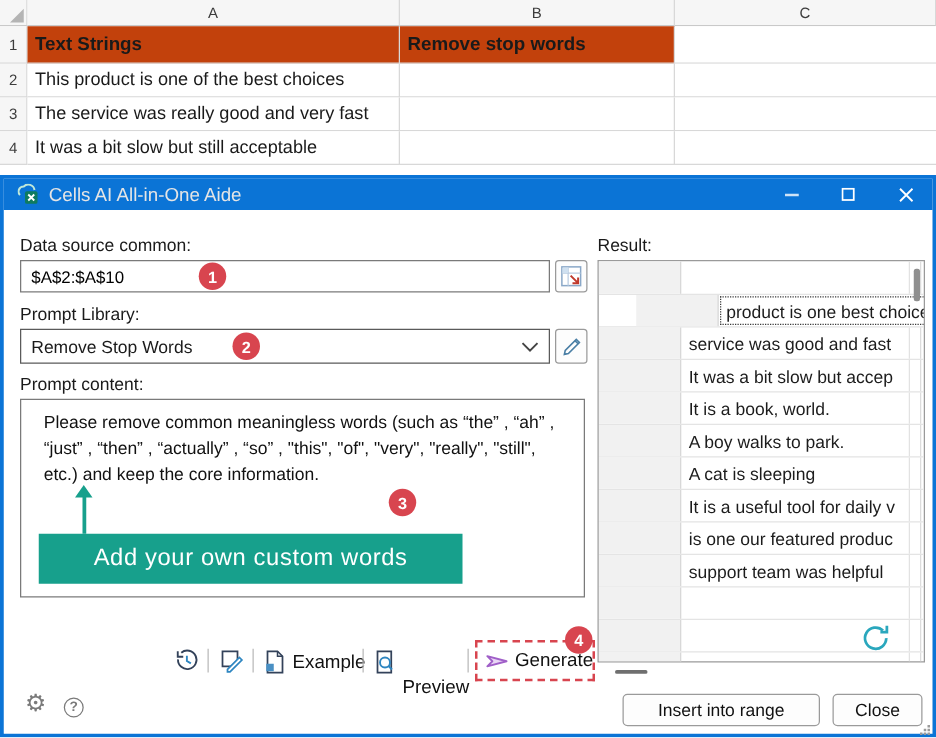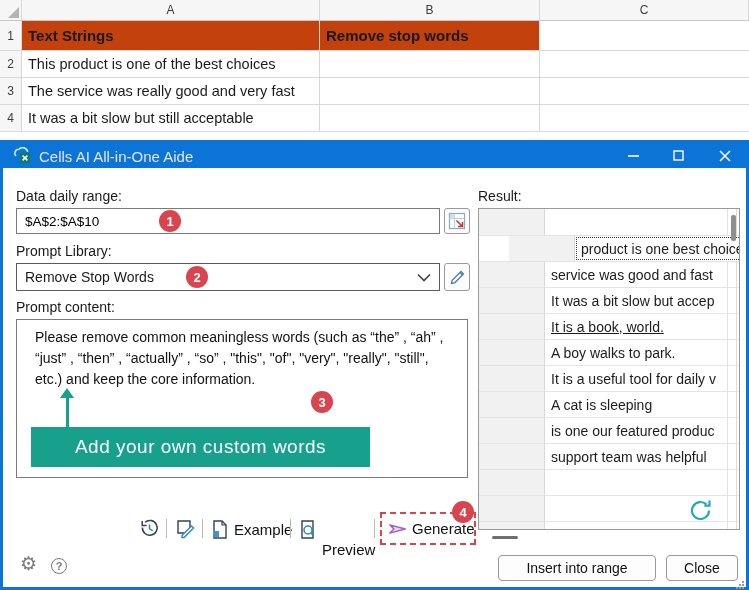--- a/index.html
+++ b/index.html
@@ -113,21 +113,21 @@
           <rect x="1" y="1" width="9" height="9" fill="none" stroke="#fff" stroke-width="1.4"></rect>
         </svg>
     </span>
     <span class="abs" style="left:706px;top:0;width:32px;height:25px;display:flex;align-items:center;justify-content:center;">
       <svg width="12" height="12" viewBox="0 0 12 12">
           <path d="M1 1l10 10M11 1L1 11" stroke="#fff" stroke-width="1.5"></path>
         </svg>
     </span>
   </div>
 
-  <div class="abs fld-label" style="left:16px;top:188px;">Data daily range:</div>
+  <div class="abs fld-label" style="left:16px;top:188px;">Data source common:</div>
   <input class="abs txt-input" style="left: 16px; top: 208px; width: 424px; height: 26px;" value="$A$2:$A$10">
   <div class="abs badge" style="left:159px;top:210px;">1</div>
   <div class="abs btn-sq" style="left:444px;top:208px;width:26px;height:26px;">
     <svg width="18" height="18" viewBox="0 0 18 18">
       <rect x="1.5" y="1.5" width="15" height="15" fill="#fff" stroke="#8aa8c8" stroke-width="1.2"></rect>
       <path d="M1.5 6.5h15M6.5 1.5v15" stroke="#b9cbe0" stroke-width="1"></path>
       <rect x="2" y="2" width="4.5" height="4.5" fill="#cfe0f0"></rect>
       <path d="M8.5 8.5l6 6M14.5 10v4.5H10" fill="none" stroke="#c0392b" stroke-width="1.6"></path>
     </svg>
   </div>
@@ -215,38 +215,38 @@
     <div class="res-row" style="height:25px;">
         <div class="res-left"></div>
         <div class="res-text">service was good and fast</div>
         <div class="res-strip"></div>
       </div>
     <div class="res-row" style="height:25px;">
         <div class="res-left"></div>
         <div class="res-text">It was a bit slow but accep</div>
         <div class="res-strip"></div>
       </div>
-    <div class="res-row" style="height:25px;text-decoration:underline;">
+    <div class="res-row" style="height:25px;">
         <div class="res-left"></div>
         <div class="res-text">It is a book, world.</div>
         <div class="res-strip"></div>
       </div>
     <div class="res-row" style="height:25px;">
         <div class="res-left"></div>
         <div class="res-text">A boy walks to park.</div>
         <div class="res-strip"></div>
       </div>
     <div class="res-row" style="height:25px;">
         <div class="res-left"></div>
+        <div class="res-text">A cat is sleeping</div>
+        <div class="res-strip"></div>
+      </div>
+    <div class="res-row" style="height:25px;">
+        <div class="res-left"></div>
         <div class="res-text">It is a useful tool for daily v</div>
-        <div class="res-strip"></div>
-      </div>
-    <div class="res-row" style="height:25px;">
-        <div class="res-left"></div>
-        <div class="res-text">A cat is sleeping</div>
         <div class="res-strip"></div>
       </div>
     <div class="res-row" style="height:25px;">
         <div class="res-left"></div>
         <div class="res-text">is one our featured produc</div>
         <div class="res-strip"></div>
       </div>
     <div class="res-row" style="height:25px;">
         <div class="res-left"></div>
         <div class="res-text">support team was helpful</div>

